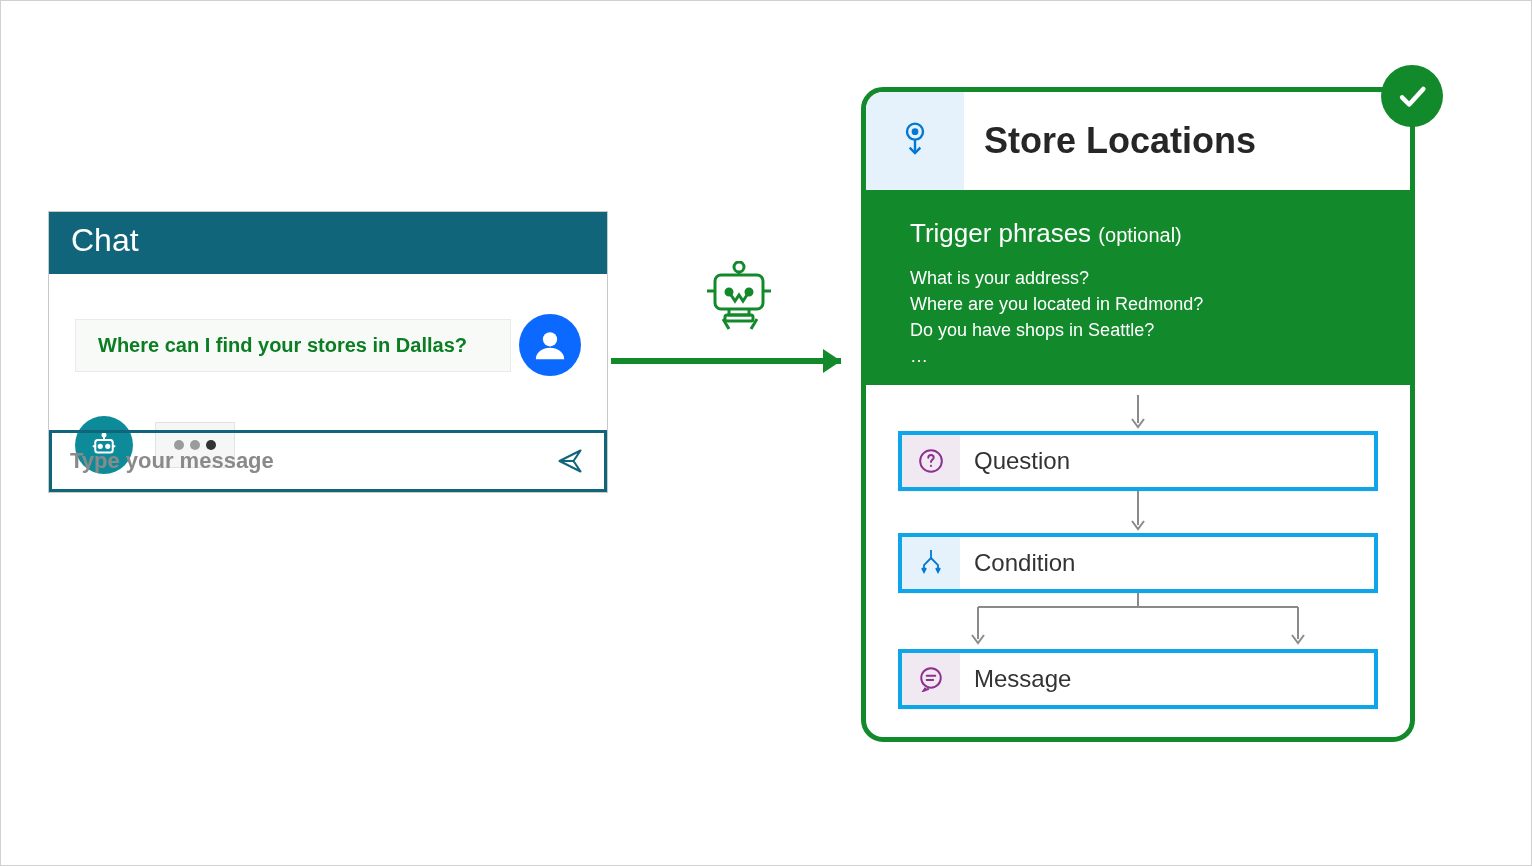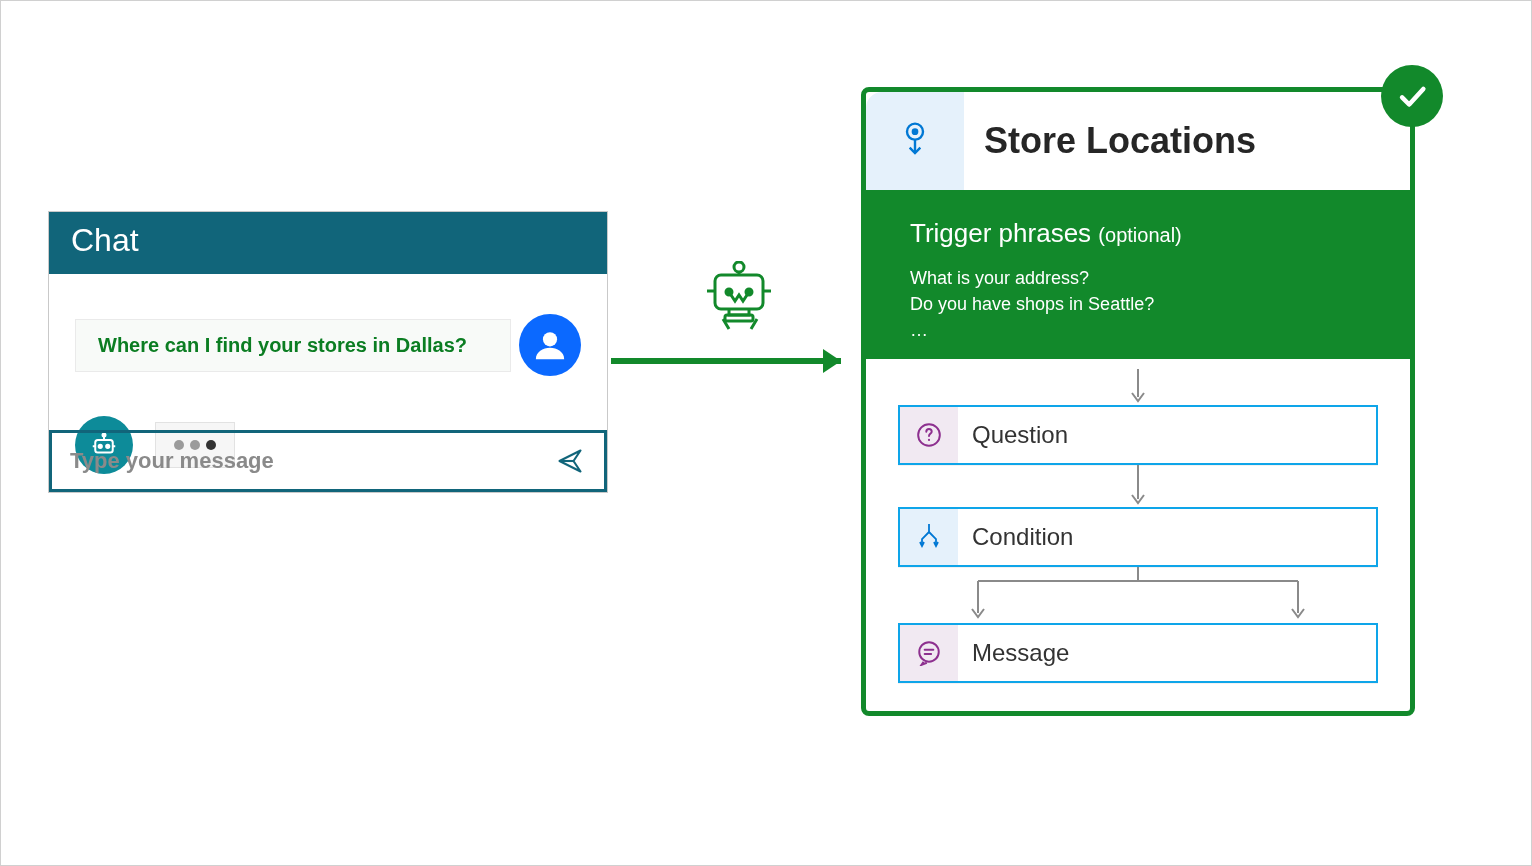--- a/index.html
+++ b/index.html
@@ -59,39 +59,39 @@
   .chat-input span{color:#8a8a8a;font-size:22px}
 
   
   .arrow-svg{
     position:absolute;left:610px;top:260px;width:252px;height:120px;
   }
 
   
   .topic{
     position:absolute;left:860px;top:86px;width:554px;
-    border:5px solid var(--green);border-radius:8px;background:#fff;
+    border:5px solid var(--green);border-radius:22px;background:#fff;
     overflow:hidden;
   }
   .topic-top{height:98px;display:flex;align-items:center}
   .topic-icon-box{
     width:98px;height:98px;background:var(--azure);border-top-left-radius:16px;
     display:flex;align-items:center;justify-content:center;
   }
   .topic-title{font-size:36px;font-weight:600;padding-left:20px;color:#262626}
   .topic-trigger{
     background:var(--green);color:#fff;padding:12px 28px 16px 28px;
   }
   .topic-trigger h3{margin:16px;font-size:26px;font-weight:400}
   .topic-trigger h3 small{font-size:20px}
   .topic-trigger ul{margin:6px 0 0 16px;padding:0;font-size:18px;line-height:1.45}
   .topic-trigger ul li{list-style:none}
   .topic-flow{padding:10px 18px 28px 18px;position:relative}
   .flow-box{
-    height:60px;border:2px solid #0ea5e9;display:flex;align-items:center;
+    height:60px;border:4px solid #0ea5e9;display:flex;align-items:center;
     box-shadow:0 1px 0 rgba(0,0,0,.05);background:#fff;
   }
   .flow-box .fb-icon{
     width:58px;height:100%;display:flex;align-items:center;justify-content:center;
   }
   .flow-box .fb-label{font-size:24px;color:#333;padding-left:14px}
   .fb-purple .fb-icon{background:var(--purple-bg)}
   .fb-blue   .fb-icon{background:var(--azure)}
   .fb-green  .fb-icon{background:var(--green-light)}
   .flow-box.w-full{width:480px;margin:0 auto}
@@ -183,20 +183,21 @@
       <div class="topic-title">Store Locations</div>
     </div>
 
     <div class="topic-trigger">
       <h3>
         <span>Trigger phrases</span>
         <small>(optional)</small>
       </h3>
       <ul>
         <li>What is your address?</li>
+        <li>Where are you located in Redmond?</li>
         <li>Do you have shops in Seattle?</li>
         <li>…</li>
       </ul>
     </div>
 
     <div class="topic-flow">
       <svg width="20" height="36" style="display:block;margin:0 auto">
         <path d="M10 0v28" stroke="#8a8a8a" stroke-width="2"></path>
         <path d="M4 24l6 8 6-8" fill="none" stroke="#8a8a8a" stroke-width="2"></path>
       </svg>

